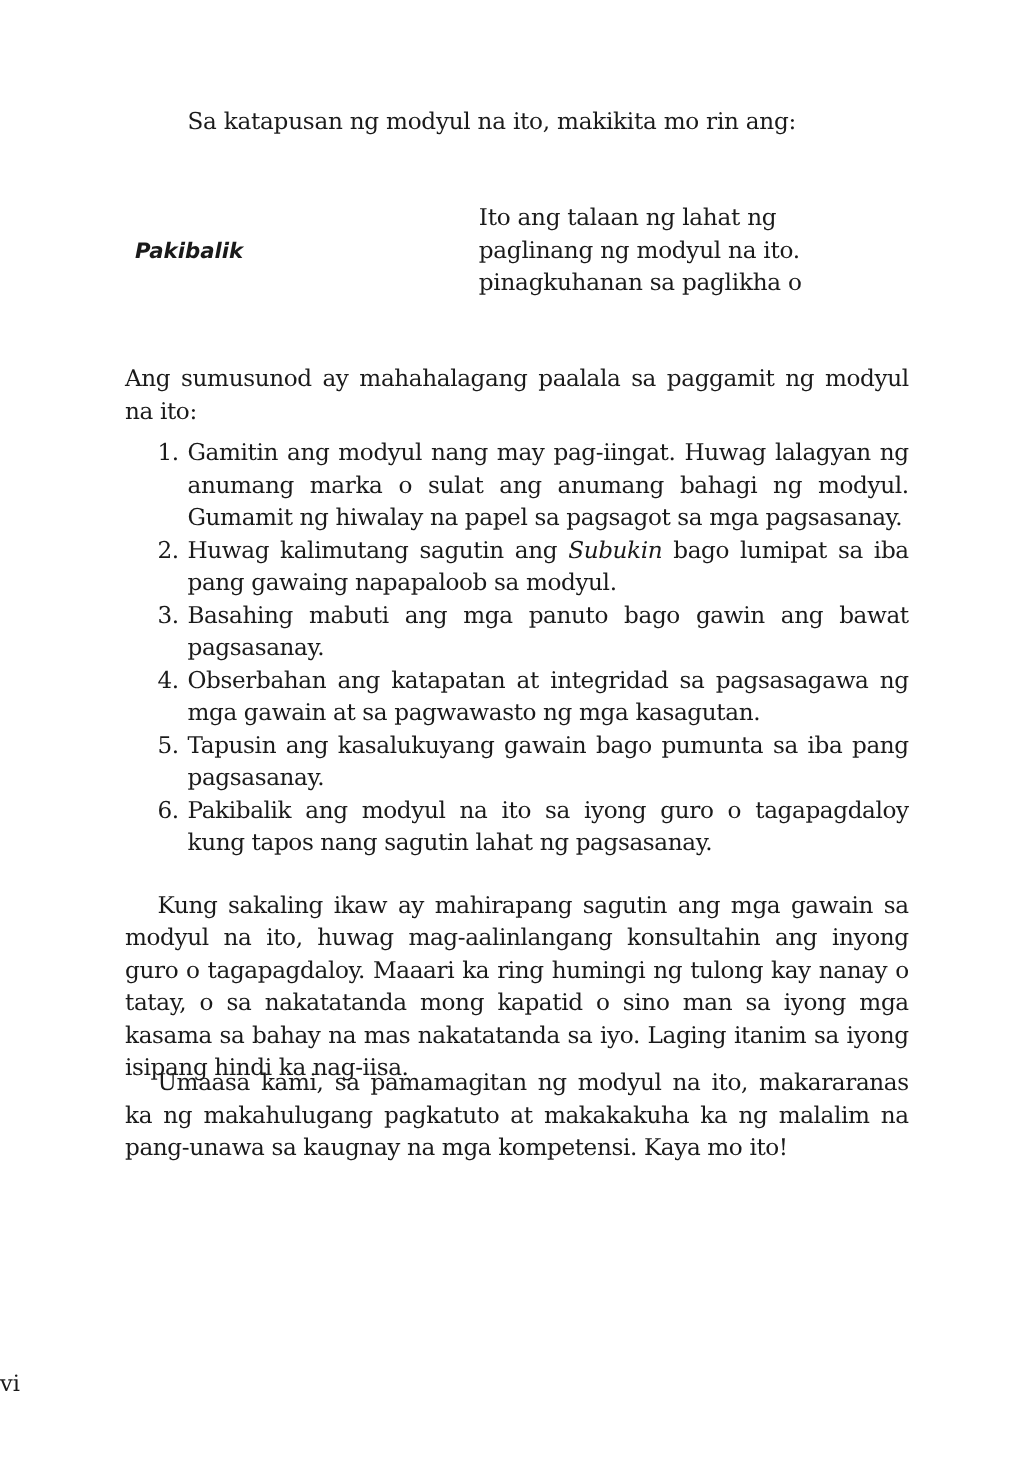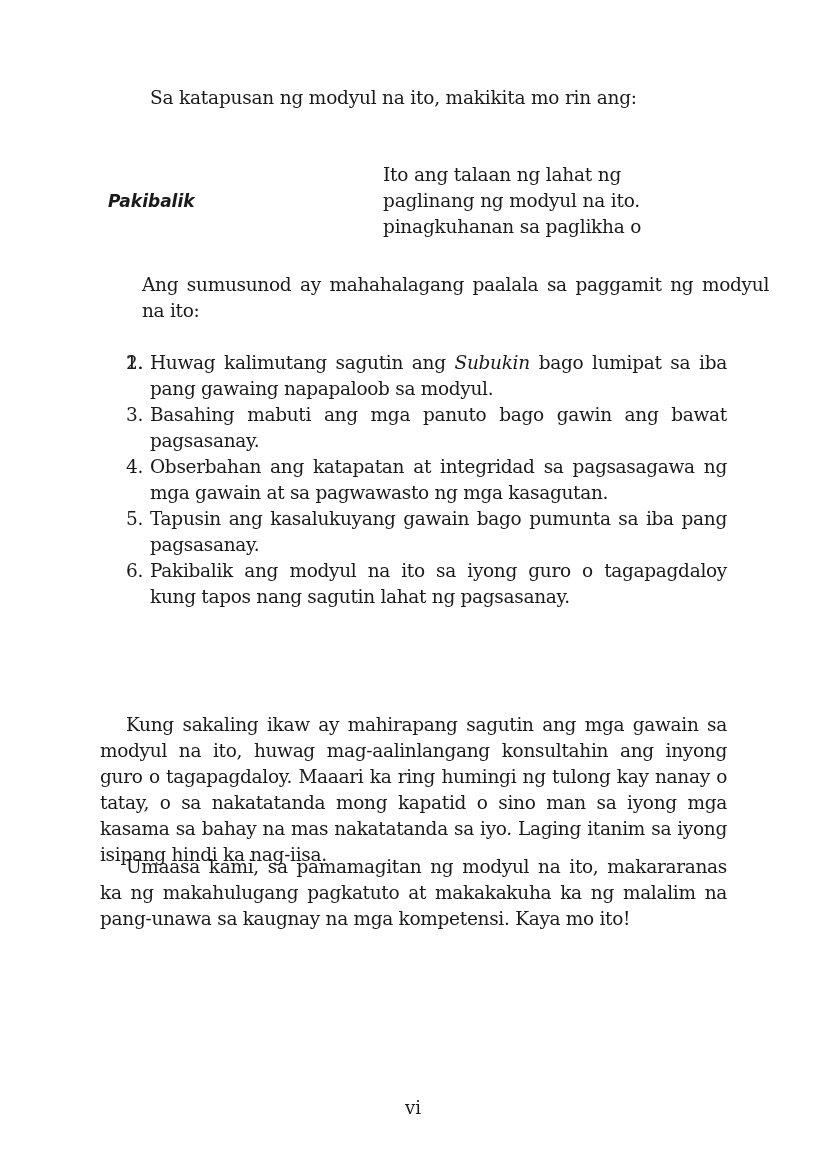--- a/index.html
+++ b/index.html
@@ -49,26 +49,25 @@
     .def-desc {
       position: absolute;
       left: 283px;
       top: 0;
       width: 300px;
       line-height: 26px;
       letter-spacing: -0.2px;
     }
     .lead {
       position: absolute;
-      top: 272px;
+      top: 291px;
       left: 0;
       width: 627px;
       text-align: justify;
       letter-spacing: -0.3px;
-      margin-left: 42px;
     }
     .rules {
       position: absolute;
       top: 350px;
       left: 0;
       width: 627px;
       margin: 0;
       padding: 0;
       list-style: none;
     }
@@ -93,21 +92,21 @@
       letter-spacing: -0.3px;
       margin: 0;
     }
     .p1 { top: 712px; }
     .p2 { top: 854px; }
     .page-num {
       position: absolute;
       top: 1097px;
       left: 0;
       width: 826px;
-      text-align: center;
+      text-align: left;
       font-size: 18px;
     }
   </style>
 </head>
 <body>
 
 <div class="page">
 
   <div class="intro">Sa katapusan ng modyul na ito, makikita mo rin ang:</div>
 
@@ -118,20 +117,21 @@
       <div>paglinang ng modyul na ito.</div>
       <div>pinagkuhanan sa paglikha o</div>
     </div>
   </div>
 
   <div class="lead">Ang sumusunod ay mahahalagang paalala sa paggamit ng modyul na ito:</div>
 
   <ol class="rules">
     <li>
       <span class="num">1.</span>
+      <span>Gamitin ang modyul nang may pag-iingat. Huwag lalagyan ng anumang marka o sulat ang anumang bahagi ng modyul. Gumamit ng hiwalay na papel sa pagsagot sa mga pagsasanay.</span>
     </li>
     <li>
       <span class="num">2.</span>
       <span>Huwag kalimutang sagutin ang </span><em>Subukin</em><span> bago lumipat sa iba pang gawaing napapaloob sa modyul.</span>
     </li>
     <li>
       <span class="num">3.</span>
       <span>Basahing mabuti ang mga panuto bago gawin ang bawat pagsasanay.</span>
     </li>
     <li>

